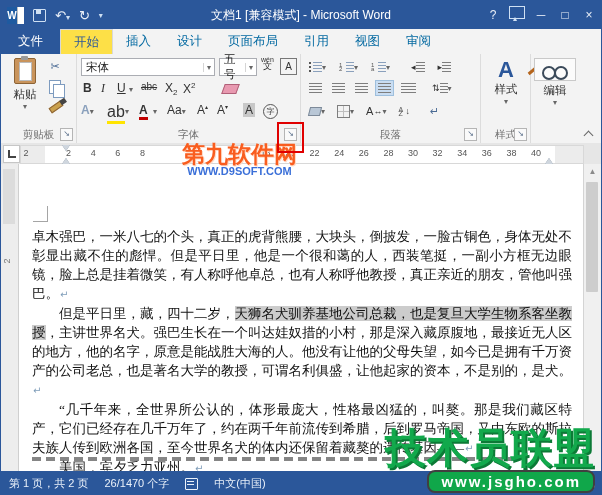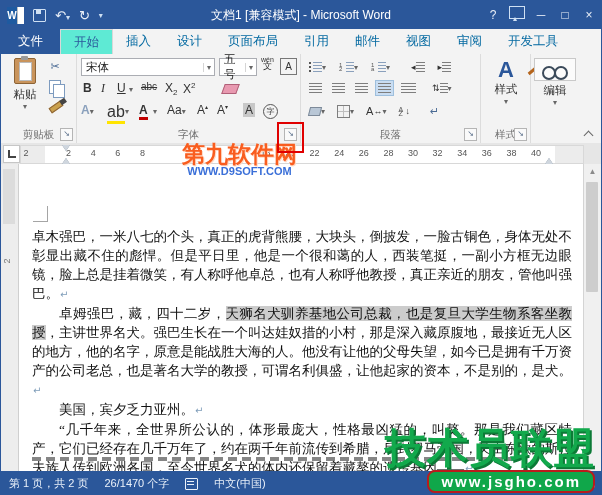--- a/index.html
+++ b/index.html
@@ -20,21 +20,21 @@
   .title{position:absolute;left:0;right:0;text-align:center;font-size:12px;color:#fff;pointer-events:none;}
   .winbtns{position:absolute;right:0;top:0;height:28px;display:flex;align-items:center;}
   .winbtn{width:24px;text-align:center;color:#e8eef7;font-size:12px;line-height:28px;}
   .ribbondisp{width:14px;height:11px;border:1px solid #cfe0f3;position:relative;display:inline-block;}
   .ribbondisp::after{content:"▴";position:absolute;left:3px;top:-2px;font-size:8px;color:#cfe0f3;}
   
   .tabstrip{position:absolute;left:0;top:28px;width:100%;height:25px;background:#f3f3f3;display:flex;
             border-bottom:6px solid #4d7c0f;}
   .tab{padding:0 13px;font-size:12.5px;color:#0369a1;display:flex;align-items:center;}
   .tab.file{background:#2b579a;color:#fff;padding:0 17px;}
-  .tab.active{background:#5eead4;color:#2b579a;border:1px solid #d8d8d8;border-bottom:none;}
+  .tab.active{background:#fde047;color:#2b579a;border:1px solid #d8d8d8;border-bottom:none;}
   
   .ribbon{position:absolute;left:0;top:53px;width:100%;height:89px;background:#f3f3f3;border-bottom:1px solid #d2d2d2;}
   .grp{position:absolute;top:0;height:100%;border-right:1px solid #dcdcdc;box-sizing:border-box;}
   .grplabel{position:absolute;bottom:1px;left:0;right:0;height:15px;font-size:10.5px;color:#707070;
             text-align:center;line-height:15px;}
   .launcher{position:absolute;right:3px;bottom:2px;width:11px;height:11px;border:1px solid #b5b5b5;
             color:#5a6f8a;font-size:8px;line-height:9px;text-align:center;background:#fafafa;}
   
   .paste{position:absolute;left:5px;top:4px;width:38px;height:64px;text-align:center;}
   .clipicon{width:20px;height:24px;margin:0 auto;background:#c9945c;border:1px solid #8d6436;border-radius:2px;position:relative;}
@@ -123,21 +123,21 @@
   .viewic.act{background:#cfe0f3;}
   .zoomtxt{margin-right:6px;}
   
   .wm-d9{position:absolute;left:181px;top:141px;z-index:40;text-align:center;pointer-events:none;}
   .wm-d9 .t{font-size:23px;font-weight:bold;color:#f95d1f;letter-spacing:0px;line-height:24px;
             text-shadow:1px 1px 0 #ffd9c4;font-family:"Liberation Sans",sans-serif;}
   .wm-d9 .u{font-size:11px;font-weight:bold;color:#3a6fd8;line-height:11px;}
   .wm-corner{position:absolute;right:6px;top:425px;z-index:60;text-align:right;pointer-events:none;}
   .wm-corner .t{font-size:41px;font-weight:bold;color:#12a94c;line-height:44px;letter-spacing:1px;
                 text-shadow:2px 2px 0 #0c7a36;}
-  .wm-corner .u{display:inline-block;background:#10a74a;border:2px solid #b91c1c;border-radius:8px;
+  .wm-corner .u{display:inline-block;background:#10a74a;border:2px solid #404040;border-radius:8px;
                 color:#fff;font-weight:bold;font-size:15px;letter-spacing:2px;padding:1px 12px;margin-top:0px;}
   .redbox{position:absolute;left:276px;top:121px;width:23px;height:27px;border:2px solid #e00000;z-index:70;}
 </style>
 </head>
 <body>
 
 <div id="win">
 
   <div class="titlebar">
     <div class="qat">
@@ -160,24 +160,22 @@
     </div>
   </div>
 
   <div class="tabstrip">
       <div class="tab file">文件</div>
       <div class="tab active">开始</div>
       <div class="tab">插入</div>
       <div class="tab">设计</div>
       <div class="tab">页面布局</div>
       <div class="tab">引用</div>
-      <div class="tab">邮件</div>
       <div class="tab">视图</div>
       <div class="tab">审阅</div>
-      <div class="tab">开发工具</div>
     </div>
 
   <div class="ribbon">
 
     <div class="grp" style="left:0;width:76px;">
       <div class="paste">
         <div class="clipicon"></div>
         <div class="pastelbl">粘贴</div>
         <div class="caret8">▾</div>
       </div>
@@ -346,23 +344,23 @@
 
   <div class="docarea">
     <div class="vruler">
       <div class="vdim"></div>
       <div class="vnum">2</div>
     </div>
     <div class="page">
       <div class="cropmark"></div>
       <div class="textflow">
           <div class="para"><span>卓木强巴，一米八七的个头，真正的虎背熊腰，大块头，倒披发，一脸古铜色，身体无处不彰显出藏不住的彪悍。但是平日里，他是一个很和蔼的人，西装笔挺，一副小方框无边眼镜，脸上总是挂着微笑，有人称呼他卓总，也有人称呼他教授，真正亲近的朋友，管他叫强巴。</span><span class="pmark">↵</span></div>
-          <div class="para indent"><span>卓姆强巴，藏，四十二岁，</span><span class="sel">天狮名犬驯养基地公司总裁，也是复旦大学生物系客坐教授</span><span>，主讲世界名犬。强巴生长在一个叫达娃奴措的小村，那是深入藏原腹地，最接近无人区的地方，他的名字，原意是能战胜大海的人。他没有让他的父母失望，如今已是拥有千万资产的公司老总，也是著名大学的教授，可谓名利俱盛，让他起家的资本，不是别的，是犬。</span><span class="pmark">↵</span></div>
+          <div class="para indent"><span>但是平日里，藏，四十二岁，</span><span class="sel">天狮名犬驯养基地公司总裁，也是复旦大学生物系客坐教授</span><span>，主讲世界名犬。强巴生长在一个叫达娃奴措的小村，那是深入藏原腹地，最接近无人区的地方，他的名字，原意是能战胜大海的人。他没有让他的父母失望，如今已是拥有千万资产的公司老总，也是著名大学的教授，可谓名利俱盛，让他起家的资本，不是别的，是犬。</span><span class="pmark">↵</span></div>
+          <div class="para indent"><span>“几千年来，全世界所公认的，体形最庞大，性格最凶猛的，叫獒。那是我们藏区特产，它们已经存在几千万年了，约在两千年前流传到希腊，后到罗马帝国，又由东欧的斯拉夫族人传到欧洲各国，至今世界名犬的体内还保留着藏獒的遗传基因——</span><span class="pmark">↵</span></div>
           <div class="para indent"><span>美国，宾夕乏力亚州。</span><span class="pmark">↵</span></div>
-          <div class="para indent"><span>“几千年来，全世界所公认的，体形最庞大，性格最凶猛的，叫獒。那是我们藏区特产，它们已经存在几千万年了，约在两千年前流传到希腊，后到罗马帝国，又由东欧的斯拉夫族人传到欧洲各国，至今世界名犬的体内还保留着藏獒的遗传基因——</span><span class="pmark">↵</span></div>
           <div class="para indent"><span>在拉萨，乃至整个藏区最高贵的狗应属藏獒……”卓木强巴站在讲台上……而</span></div>
         </div>
       <div class="partline"></div>
     </div>
     <div class="vscroll">
       <div class="up">▲</div>
       <div class="thumb"></div>
     </div>
   </div>
 

